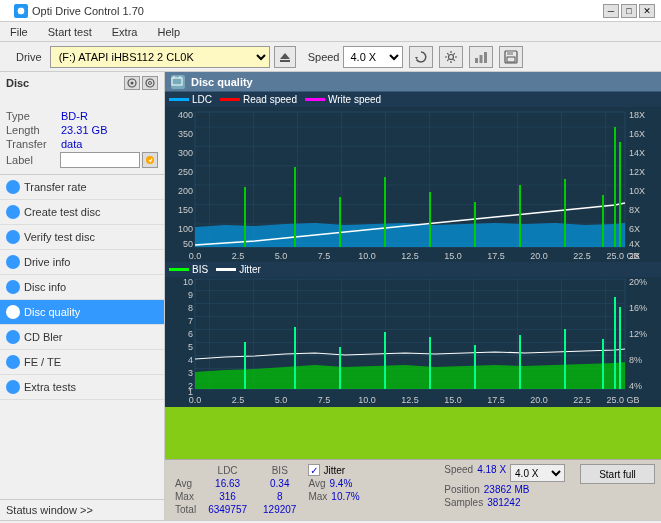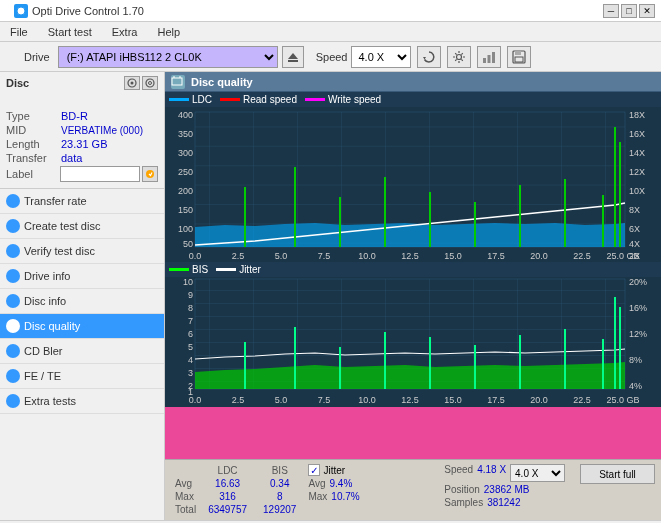--- a/index.html
+++ b/index.html
@@ -10,23 +10,23 @@
     .titlebar-left { display: flex; align-items: center; gap: 4px; font-size: 11px; color: #333; padding-left: 8px; }
     .titlebar-icon { width: 14px; height: 14px; background: #2196F3; border-radius: 2px; display: flex; align-items: center; justify-content: center; }
     .titlebar-controls { display: flex; gap: 2px; }
     .titlebar-btn { width: 16px; height: 14px; border: 1px solid #999; background: #e1e1e1; cursor: pointer; display: flex; align-items: center; justify-content: center; font-size: 9px; }
     
     
     .menubar { background: #f0f0f0; display: flex; align-items: center; padding: 2px 4px; border-bottom: 1px solid #ccc; height: 20px; gap: 8px; }
     .menu-item { padding: 2px 6px; cursor: pointer; font-size: 11px; color: #333; }
     
     
-    .toolbar { background: #f0f0f0; display: flex; align-items: center; padding: 3px 20px; border-bottom: 1px solid #ccc; height: 30px; gap: 4px; }
+    .toolbar { background: #f0f0f0; display: flex; align-items: center; padding: 3px 12px; border-bottom: 1px solid #ccc; height: 30px; gap: 4px; }
     .toolbar-label { font-size: 11px; color: #333; padding: 0 4px; }
-    .drive-select { height: 22px; border: 1px solid #999; background: #c4b5fd; font-size: 11px; width: 220px; padding: 0 4px; }
+    .drive-select { height: 22px; border: 1px solid #999; background: #fef9c3; font-size: 11px; width: 220px; padding: 0 4px; }
     .eject-btn { width: 22px; height: 22px; border: 1px solid #999; background: #e8e8e8; cursor: pointer; display: flex; align-items: center; justify-content: center; }
     .speed-label { font-size: 11px; color: #333; margin-left: 8px; }
     .speed-select { height: 22px; border: 1px solid #999; background: white; font-size: 11px; width: 60px; padding: 0 2px; }
     .toolbar-icon-btn { width: 24px; height: 22px; border: 1px solid #999; background: #e8e8e8; cursor: pointer; display: flex; align-items: center; justify-content: center; margin-left: 2px; }
     
     
     .main { display: flex; height: 448px; }
     
     
     .sidebar { width: 165px; background: #f0f0f0; border-right: 1px solid #ccc; display: flex; flex-direction: column; }
@@ -163,24 +163,20 @@
                 <circle cx="5" cy="5" r="1.5" fill="none" stroke="#555" stroke-width="1"></circle>
               </svg>
           </div>
         </div>
       </div>
       <div class="disc-row">
         <span class="disc-row-label">Type</span>
         <span class="disc-row-value">BD-R</span>
       </div>
       <div class="disc-row">
-        <span class="disc-row-label">MID</span>
-        <span class="disc-row-value" style="font-size:10px;">VERBATIMe (000)</span>
-      </div>
-      <div class="disc-row">
         <span class="disc-row-label">Length</span>
         <span class="disc-row-value">23.31 GB</span>
       </div>
       <div class="disc-row">
         <span class="disc-row-label">Transfer</span>
         <span class="disc-row-value">data</span>
       </div>
       <div class="disc-row">
         <span class="disc-row-label">Label</span>
         <input class="label-input" type="text" value="" style="">
@@ -223,20 +219,23 @@
     </div>
     <div class="nav-item">
       <div class="nav-icon blue"></div>
       <span>FE / TE</span>
     </div>
     <div class="nav-item">
       <div class="nav-icon blue"></div>
       <span>Extra tests</span>
     </div>
 
+    <div class="status-window">
+      <span>Status window &gt;&gt;</span>
+    </div>
   </div>
 
   <div class="content">
 
     <div class="content-header">
       <div class="quality-icon">
         <svg width="12" height="12" viewBox="0 0 12 12">
             <rect x="1" y="3" width="10" height="7" fill="none" stroke="white" stroke-width="1"></rect>
             <path d="M3 3 V1 M9 3 V1" stroke="white" stroke-width="1"></path>
           </svg>
@@ -254,21 +253,21 @@
           <div class="legend-color" style="background:#ff0000;"></div>
           <span>Read speed</span>
         </div>
         <div class="legend-item">
           <div class="legend-color" style="background:#ff00ff;"></div>
           <span>Write speed</span>
         </div>
       </div>
     </div>
 
-    <div style="background:#ec4899; flex:1; display:flex; flex-direction:column; overflow:hidden;">
+    <div style="background:#84cc16; flex:1; display:flex; flex-direction:column; overflow:hidden;">
 
       <svg width="496" height="155" style="display:block; background:#1a3548;">
 
         <defs>
           <pattern id="grid1" width="44" height="19.4" patternUnits="userSpaceOnUse">
             <path d="M 44 0 L 0 0 0 19.4" fill="none" stroke="#2a5a7a" stroke-width="0.5"></path>
           </pattern>
         </defs>
         <rect x="30" y="5" width="430" height="135" fill="url(#grid1)" stroke="#2a5a7a" stroke-width="0.5"></rect>
 

